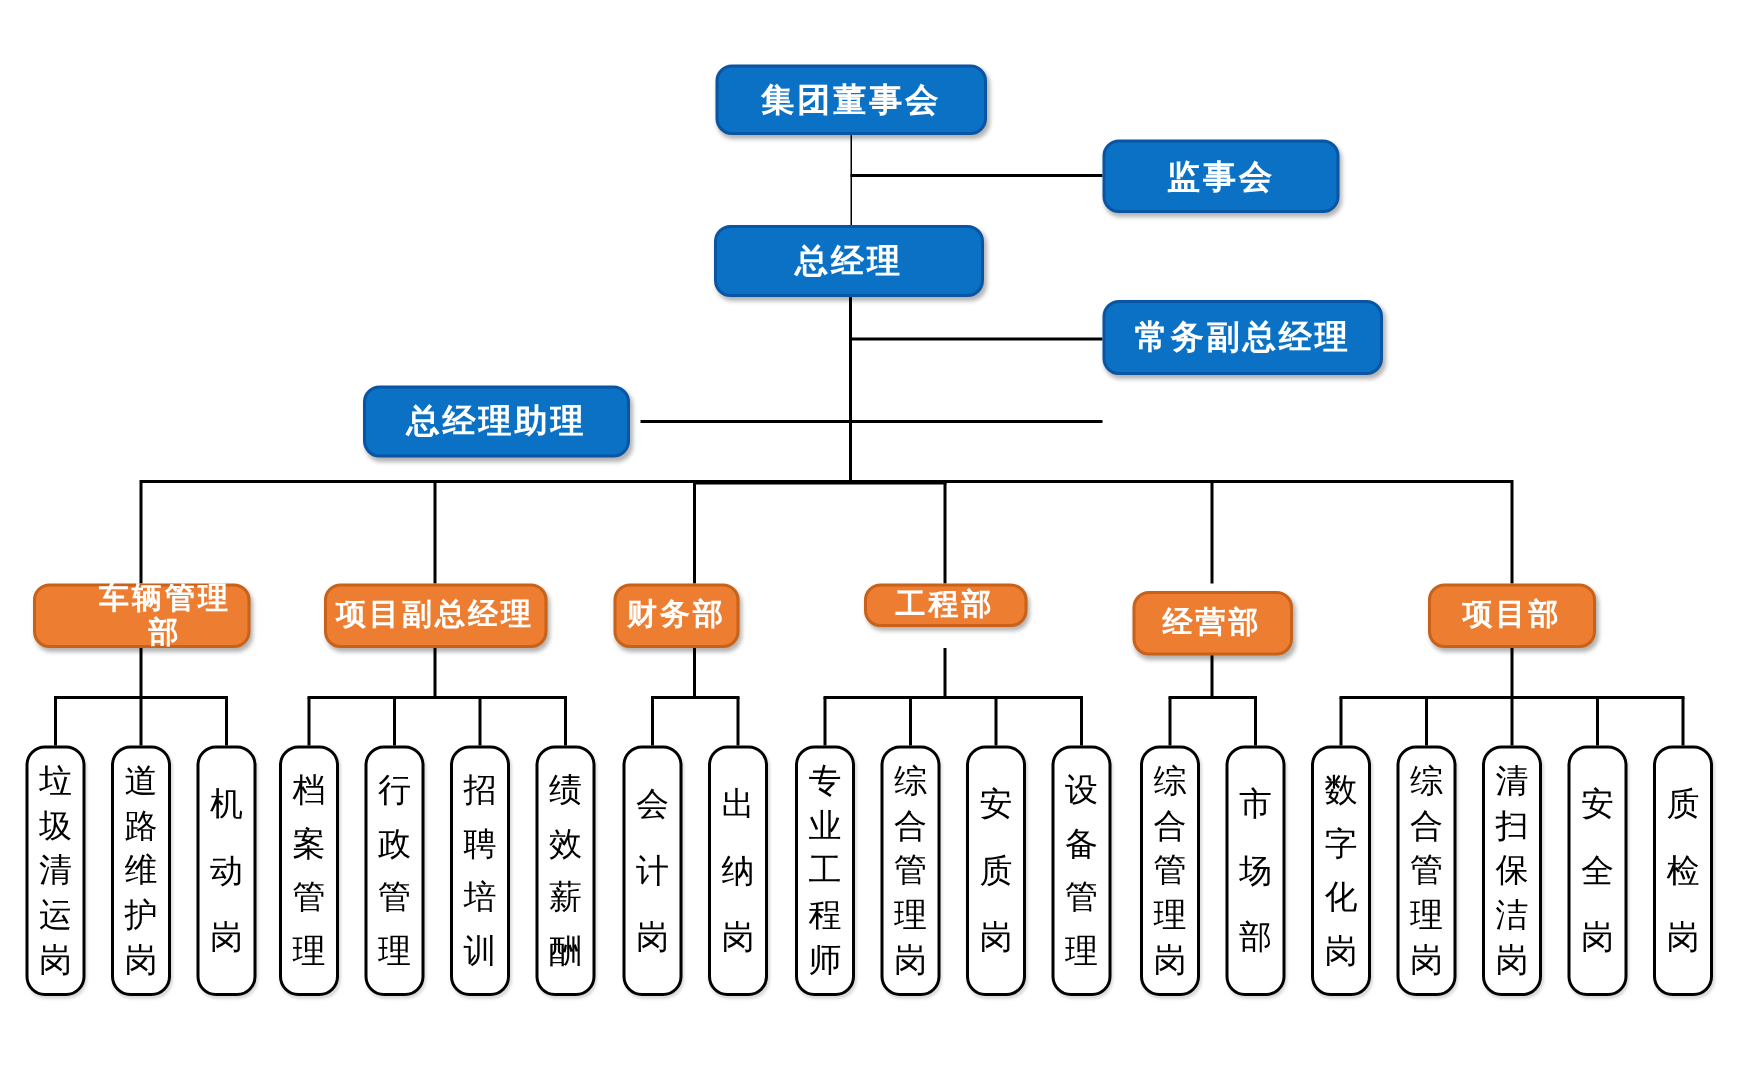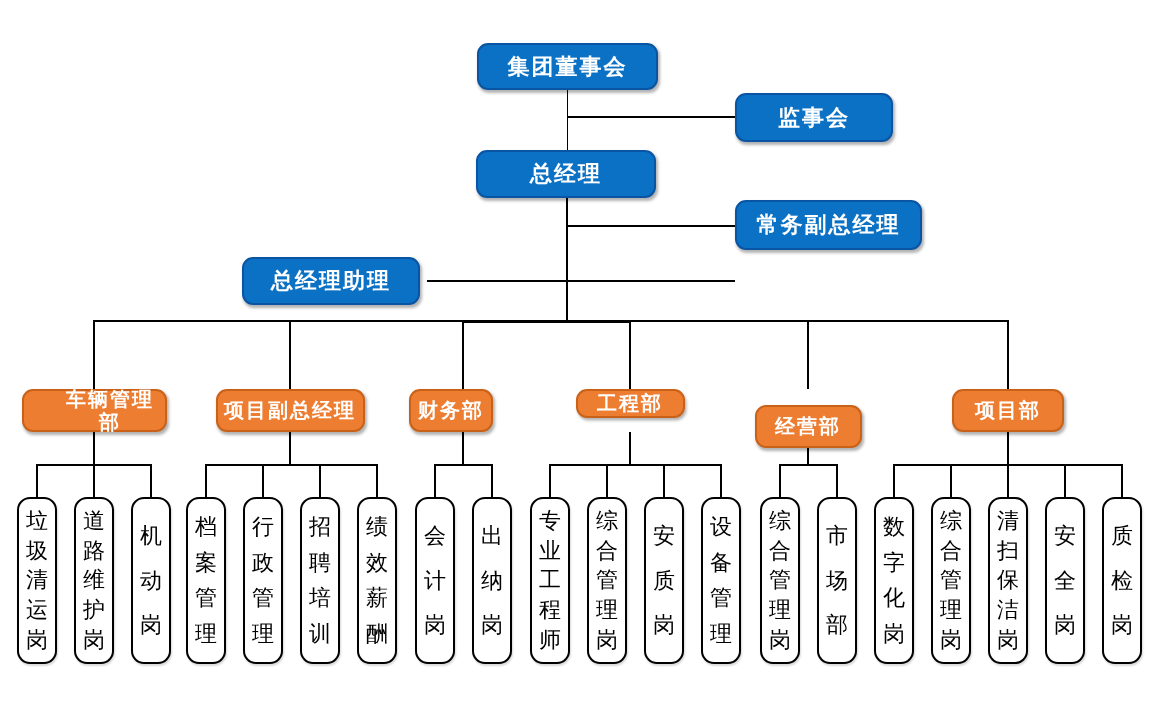--- a/index.html
+++ b/index.html
@@ -210,21 +210,21 @@
       <span>安</span>
       <span>质</span>
       <span>岗</span>
     </div>
     <div class="pos" style="left: 701px; top: 497px; width: 40px; height: 167px;">
       <span>设</span>
       <span>备</span>
       <span>管</span>
       <span>理</span>
     </div>
-    <div class="node dept" style="left: 754.5px; top: 405px; width: 107px; height: 43px;">
+    <div class="node dept" style="left: 754.5px; top: 394px; width: 107px; height: 43px;">
       <span>经营部</span>
     </div>
     <div class="pos" style="left: 760px; top: 497px; width: 40px; height: 167px;">
       <span>综</span>
       <span>合</span>
       <span>管</span>
       <span>理</span>
       <span>岗</span>
     </div>
     <div class="pos" style="left: 817px; top: 497px; width: 40px; height: 167px;">

